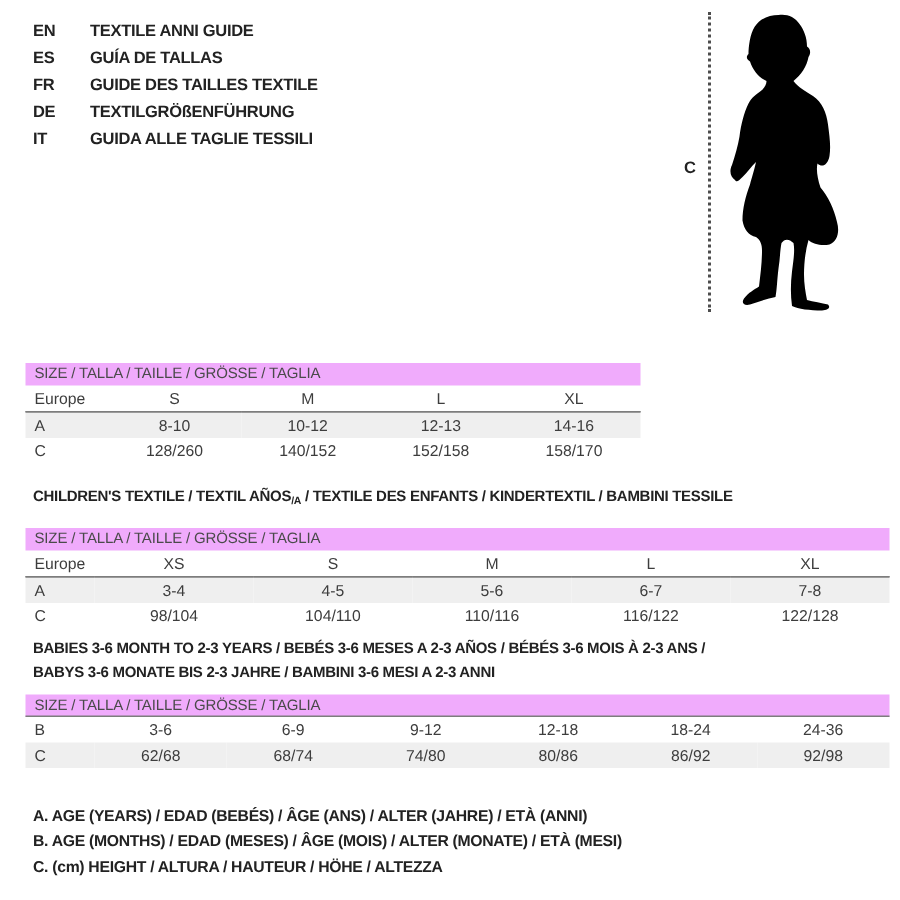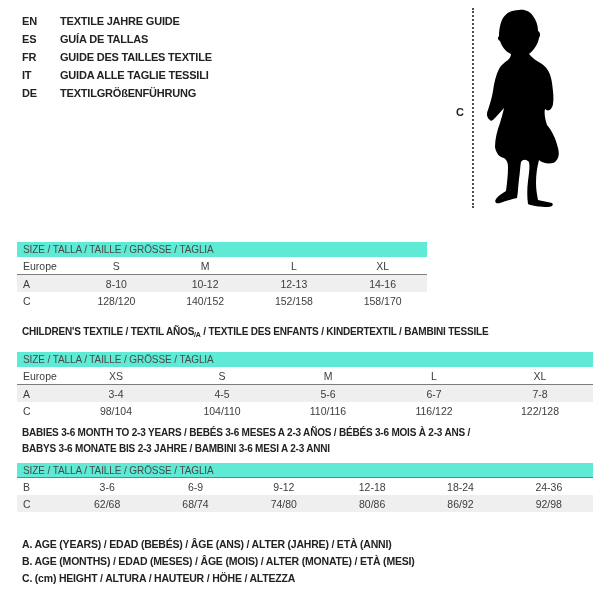--- a/index.html
+++ b/index.html
@@ -24,21 +24,21 @@
     position:absolute; left:22px; font-size:10px; font-weight:bold;
     letter-spacing:-0.2px; color:#222; line-height:16px; white-space:nowrap;
   }
   .sub-part { font-size:7px; vertical-align:-2px; }
 
   
   .tablewrap { position:absolute; left:17px; }
   .t-narrow { width:410px; }
   .t-wide   { width:576px; }
   .size-bar {
-    height:15px; line-height:15px; background:#5eead4; color:#4a4a4a;
+    height:15px; line-height:15px; background:#f0abfc; color:#4a4a4a;
     font-size:10px; padding-left:6px; letter-spacing:-0.1px; box-sizing:border-box;
   }
   .size-bar.ruled { border-bottom:1px solid #7d7d7d; }
   table { border-collapse:collapse; table-layout:fixed; width:100%; }
   td, th { height:17px; padding:0; font-size:10.5px; font-weight:normal; text-align:center; color:#3d3d3d; white-space:nowrap;margin-top:47px; }
   th.lab, td.lab { text-align:left; padding-left:6px; }
   thead tr { border-bottom:1px solid #7d7d7d; }
   tr.stripe { background:#efefef; }
   col.labcol-1 { width:55px; }
   col.labcol-2 { width:46px; }
@@ -48,37 +48,37 @@
   .legend-line { font-size:10.5px; font-weight:bold; letter-spacing:-0.2px; color:#222; line-height:17px; white-space:nowrap; }
 </style>
 </head>
 <body>
 
 <div class="page">
 
   <div class="lang-block">
     <div class="lang-row">
       <span class="lang-code">EN</span>
-      <span class="lang-title">TEXTILE JAHRE GUIDE</span>
+      <span class="lang-title">TEXTILE ANNI GUIDE</span>
     </div>
     <div class="lang-row">
       <span class="lang-code">ES</span>
       <span class="lang-title">GUÍA DE TALLAS</span>
     </div>
     <div class="lang-row">
       <span class="lang-code">FR</span>
       <span class="lang-title">GUIDE DES TAILLES TEXTILE</span>
     </div>
     <div class="lang-row">
+      <span class="lang-code">DE</span>
+      <span class="lang-title">TEXTILGRÖßENFÜHRUNG</span>
+    </div>
+    <div class="lang-row">
       <span class="lang-code">IT</span>
       <span class="lang-title">GUIDA ALLE TAGLIE TESSILI</span>
-    </div>
-    <div class="lang-row">
-      <span class="lang-code">DE</span>
-      <span class="lang-title">TEXTILGRÖßENFÜHRUNG</span>
     </div>
   </div>
 
   <span class="height-label">C</span>
   <div class="height-line"></div>
   <svg class="toddler" width="92" height="202" viewBox="0 0 92 202" xmlns="http://www.w3.org/2000/svg">
     <path fill="#000000" d="
       M37,3
       C42,2 48,4 51,9
       C54,13 56,18 56,24
@@ -146,21 +146,21 @@
       <tbody>
         <tr class="stripe">
           <td class="lab">A</td>
           <td>8-10</td>
           <td>10-12</td>
           <td>12-13</td>
           <td>14-16</td>
         </tr>
         <tr>
           <td class="lab">C</td>
-          <td>128/120</td>
+          <td>128/260</td>
           <td>140/152</td>
           <td>152/158</td>
           <td>158/170</td>
         </tr>
       </tbody>
     </table>
   </div>
 
   <div class="section-title" style="top:324px;"><span>CHILDREN'S TEXTILE / TEXTIL AÑOS</span><span class="sub-part">/A</span><span> / TEXTILE DES ENFANTS / KINDERTEXTIL / BAMBINI TESSILE</span></div>
 

